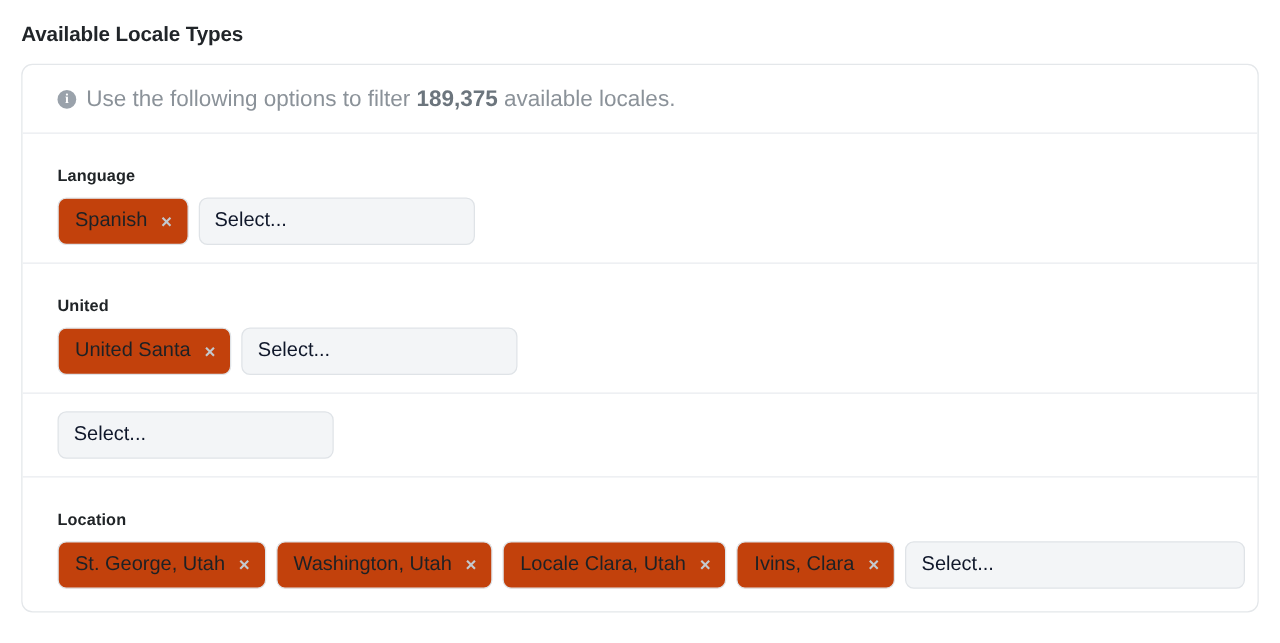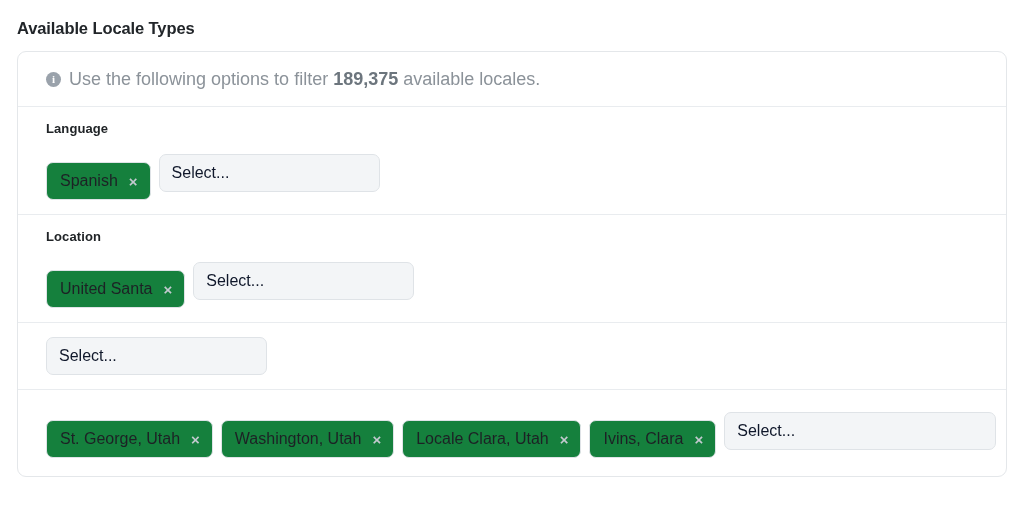--- a/index.html
+++ b/index.html
@@ -88,43 +88,43 @@
     border-bottom: none;
     padding-bottom: 18px;
   }
   .field-label {
     font-size: 13px;
     font-weight: bold;
     color: #202427;
     line-height: 16px;
     margin-bottom: 9px;
     letter-spacing: 0.1px;
+    margin-top: 12px;
   }
 
   .chips-row {
     display: flex;
     align-items: center;
     flex-wrap: nowrap;
     gap: 8px;
   }
 
   .chip {
     display: inline-flex;
     align-items: center;
     height: 38px;
     box-sizing: border-box;
     padding: 0 12px 0 13px;
-    background: #15803d;
+    background: #c2410c;
     border: 1px solid #dfe3e7;
     border-radius: 7px;
     font-size: 16px;
     color: #1d2125;
     white-space: nowrap;
     line-height: 1;
-    margin-top: 16px;
   }
   .chip-label {
     display: inline-block;
   }
   .chip-remove {
     display: inline-block;
     margin-left: 11px;
     color: #c3c9cf;
     font-size: 15px;
     font-weight: bold;
@@ -171,37 +171,38 @@
       <div class="chips-row">
         <span class="chip">
           <span class="chip-label">Spanish</span>
           <span class="chip-remove">×</span>
         </span>
         <span class="select-box select-lang">Select...</span>
       </div>
     </div>
 
     <div class="filter-section">
+      <div class="field-label">United</div>
+      <div class="chips-row">
+        <span class="chip">
+          <span class="chip-label">United Santa</span>
+          <span class="chip-remove">×</span>
+        </span>
+        <span class="select-box select-country">Select...</span>
+      </div>
+    </div>
+
+    <div class="filter-section">
+      <div class="chips-row">
+        <span class="select-box select-type">Select...</span>
+      </div>
+    </div>
+
+    <div class="filter-section">
       <div class="field-label">Location</div>
-      <div class="chips-row">
-        <span class="chip">
-          <span class="chip-label">United Santa</span>
-          <span class="chip-remove">×</span>
-        </span>
-        <span class="select-box select-country">Select...</span>
-      </div>
-    </div>
-
-    <div class="filter-section">
-      <div class="chips-row">
-        <span class="select-box select-type">Select...</span>
-      </div>
-    </div>
-
-    <div class="filter-section">
       <div class="chips-row">
         <span class="chip">
           <span class="chip-label">St. George, Utah</span>
           <span class="chip-remove">×</span>
         </span>
         <span class="chip">
           <span class="chip-label">Washington, Utah</span>
           <span class="chip-remove">×</span>
         </span>
         <span class="chip">

